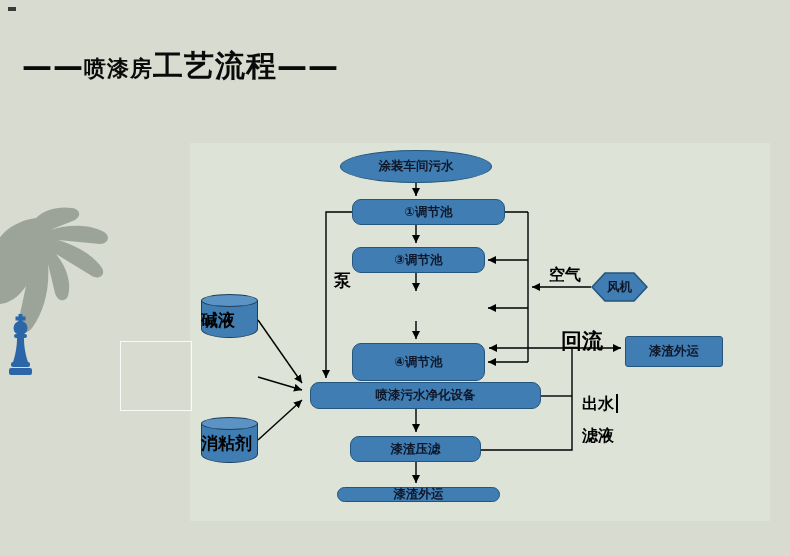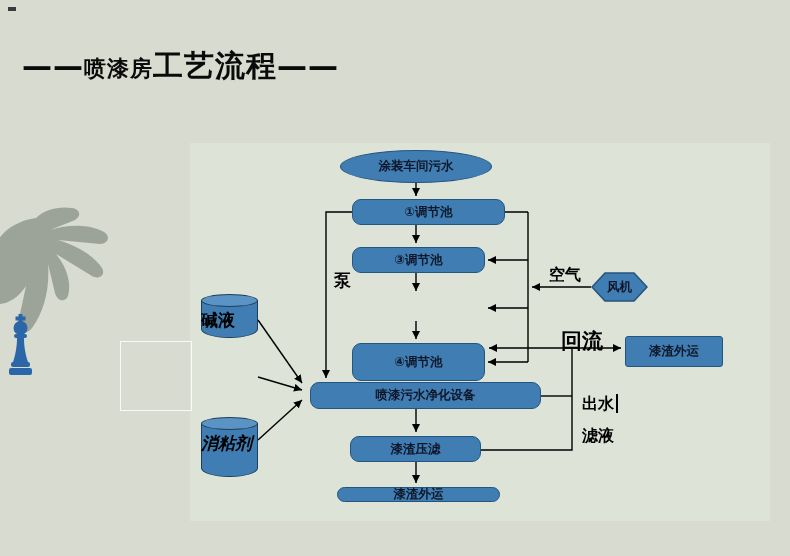--- a/index.html
+++ b/index.html
@@ -148,21 +148,21 @@
     <div class="hex-label">风机</div>
   </div>
 
   <div class="cylinder" style="left:201px; top:294px; height:44px;">
     <div class="cyl-body"></div>
     <div class="cyl-top"></div>
     <div class="cyl-label">碱液</div>
   </div>
 
 
-  <div class="cylinder" style="left:201px; top:417px; height:60px;font-style:italic;">
+  <div class="cylinder" style="left:201px; top:417px; height:46px;">
     <div class="cyl-body"></div>
     <div class="cyl-top"></div>
     <div class="cyl-label">消粘剂</div>
   </div>
 
   <div class="lbl" style="left:334px; top:269px; font-size:17px;">泵</div>
   <div class="lbl" style="left:549px; top:265px; font-size:16px;">空气</div>
   <div class="lbl" style="left:561px; top:327px; font-size:21px;">回流</div>
   <div class="lbl" style="left:582px; top:394px; font-size:16px;">出水</div>
   <div class="lbl" style="left:582px; top:426px; font-size:16px;">滤液</div>

